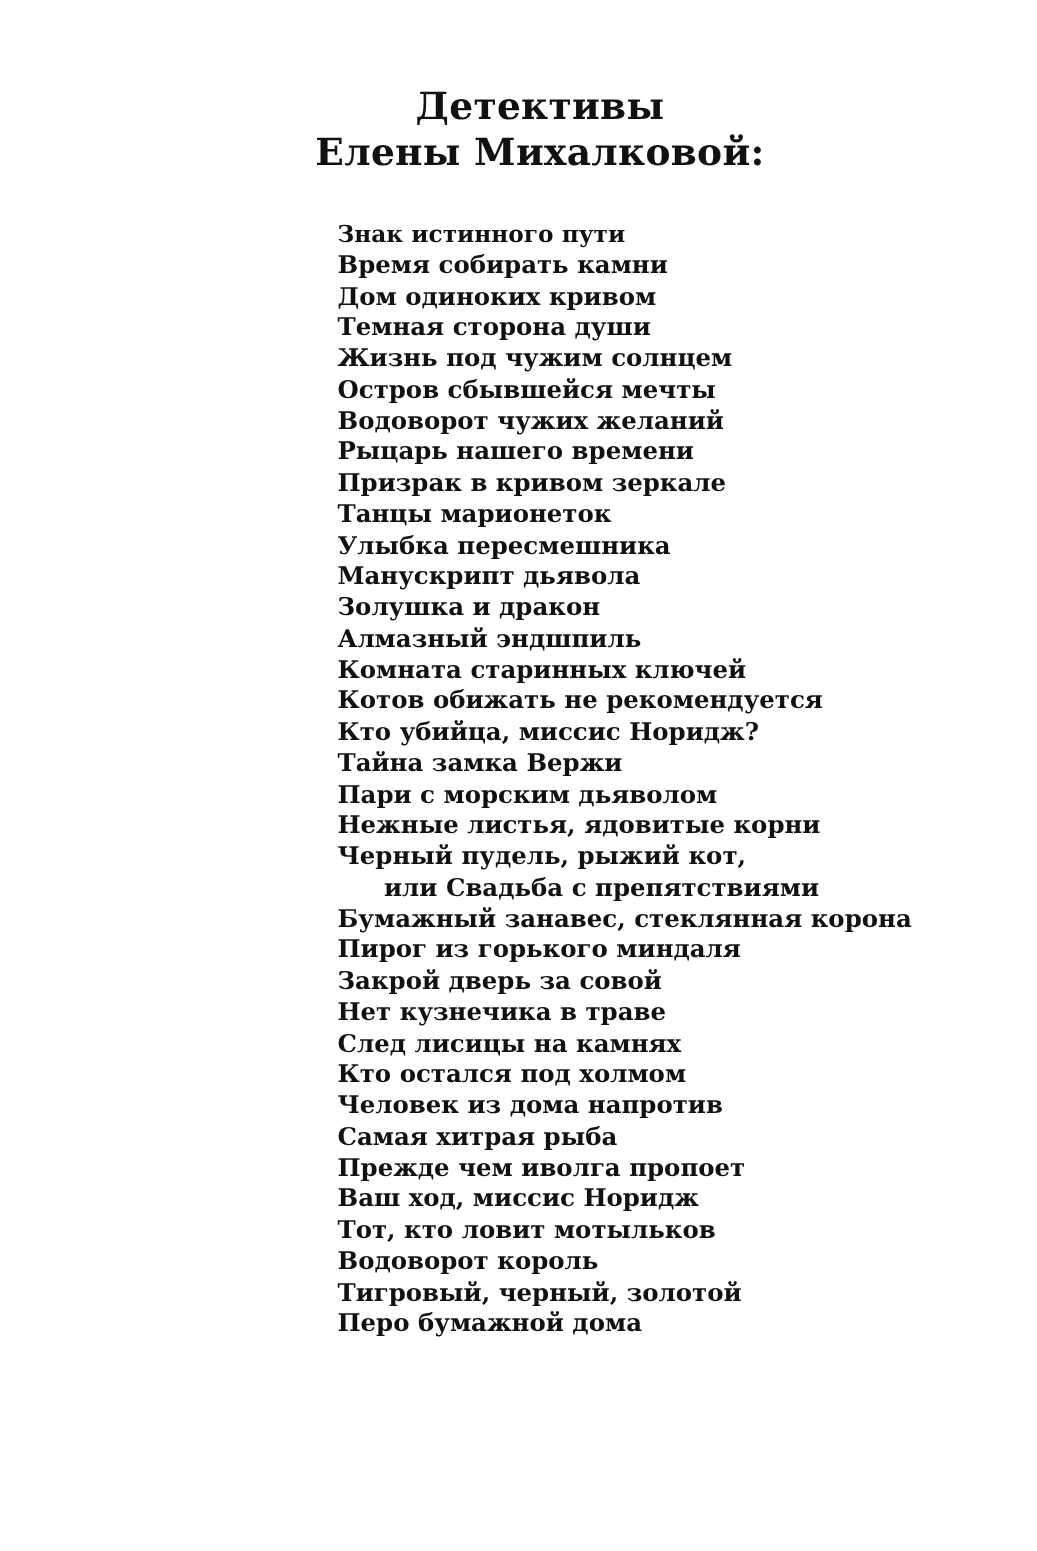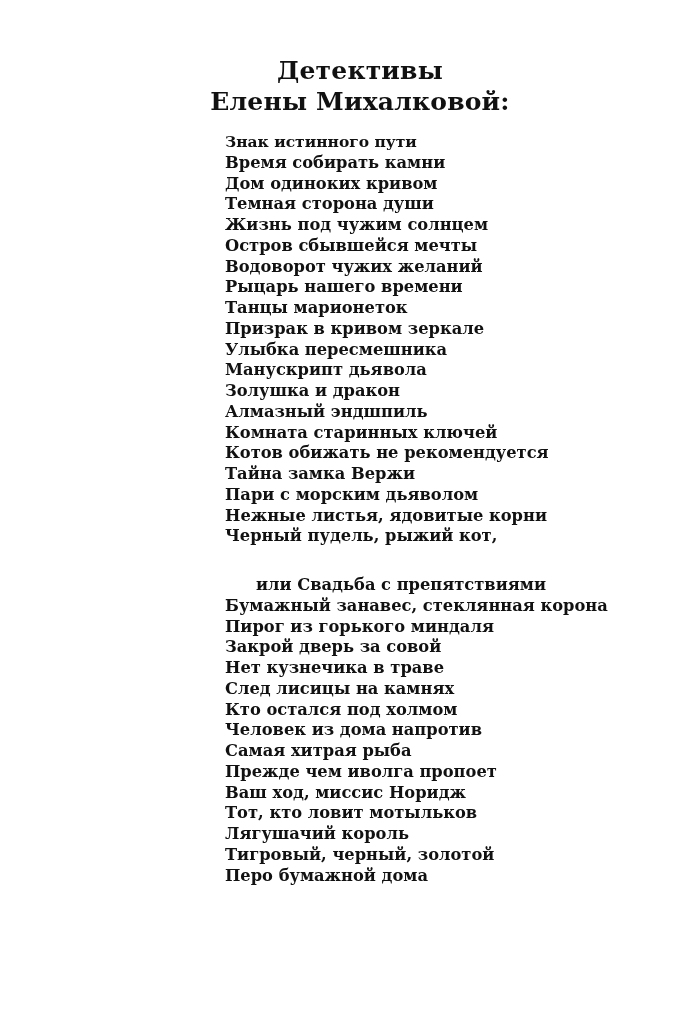--- a/index.html
+++ b/index.html
@@ -23,75 +23,76 @@
       text-align: center;
       font-weight: bold;
       font-size: 25px;
       line-height: 31px;
       letter-spacing: 0.2px;
     }
     .title div { white-space: nowrap; }
     .list {
       position: absolute;
       left: 225px;
-      top: 132px;
+      top: 146px;
       margin: 0;
       padding: 0;
       list-style: none;
       font-size: 16.3px;
       line-height: 20.75px;
     }
     .list li {
       white-space: nowrap;
       margin: 0;
       padding: 0;
       font-weight: bold;
     }
     .list li.first { font-weight: bold; font-size: 15.5px; }
-    .list li .cont { display: block; padding-left: 31px; margin-top: 28px; }
+    .list li .cont { display: block; padding-left: 31px; }
   </style>
 </head>
 <body>
 
 <div class="title">
   <div>Детективы</div>
   <div>Елены Михалковой:</div>
 </div>
 
 <ul class="list">
   <li class="first">Знак истинного пути</li>
   <li>Время собирать камни</li>
   <li>Дом одиноких кривом</li>
   <li>Темная сторона души</li>
   <li>Жизнь под чужим солнцем</li>
   <li>Остров сбывшейся мечты</li>
   <li>Водоворот чужих желаний</li>
   <li>Рыцарь нашего времени</li>
+  <li>Призрак в кривом зеркале</li>
   <li>Танцы марионеток</li>
-  <li>Призрак в кривом зеркале</li>
   <li>Улыбка пересмешника</li>
   <li>Манускрипт дьявола</li>
   <li>Золушка и дракон</li>
   <li>Алмазный эндшпиль</li>
   <li>Комната старинных ключей</li>
   <li>Котов обижать не рекомендуется</li>
+  <li>Кто убийца, миссис Норидж?</li>
   <li>Тайна замка Вержи</li>
   <li>Пари с морским дьяволом</li>
   <li>Нежные листья, ядовитые корни</li>
   <li>Черный пудель, рыжий кот,</li>
   <li>
       <span class="cont">или Свадьба с препятствиями</span>
     </li>
   <li>Бумажный занавес, стеклянная корона</li>
   <li>Пирог из горького миндаля</li>
   <li>Закрой дверь за совой</li>
   <li>Нет кузнечика в траве</li>
   <li>След лисицы на камнях</li>
   <li>Кто остался под холмом</li>
   <li>Человек из дома напротив</li>
   <li>Самая хитрая рыба</li>
   <li>Прежде чем иволга пропоет</li>
   <li>Ваш ход, миссис Норидж</li>
   <li>Тот, кто ловит мотыльков</li>
-  <li>Лягушачий король</li>
+  <li>Водоворот король</li>
   <li>Тигровый, черный, золотой</li>
   <li>Перо бумажной дома</li>
 </ul>
 
 </body></html>

